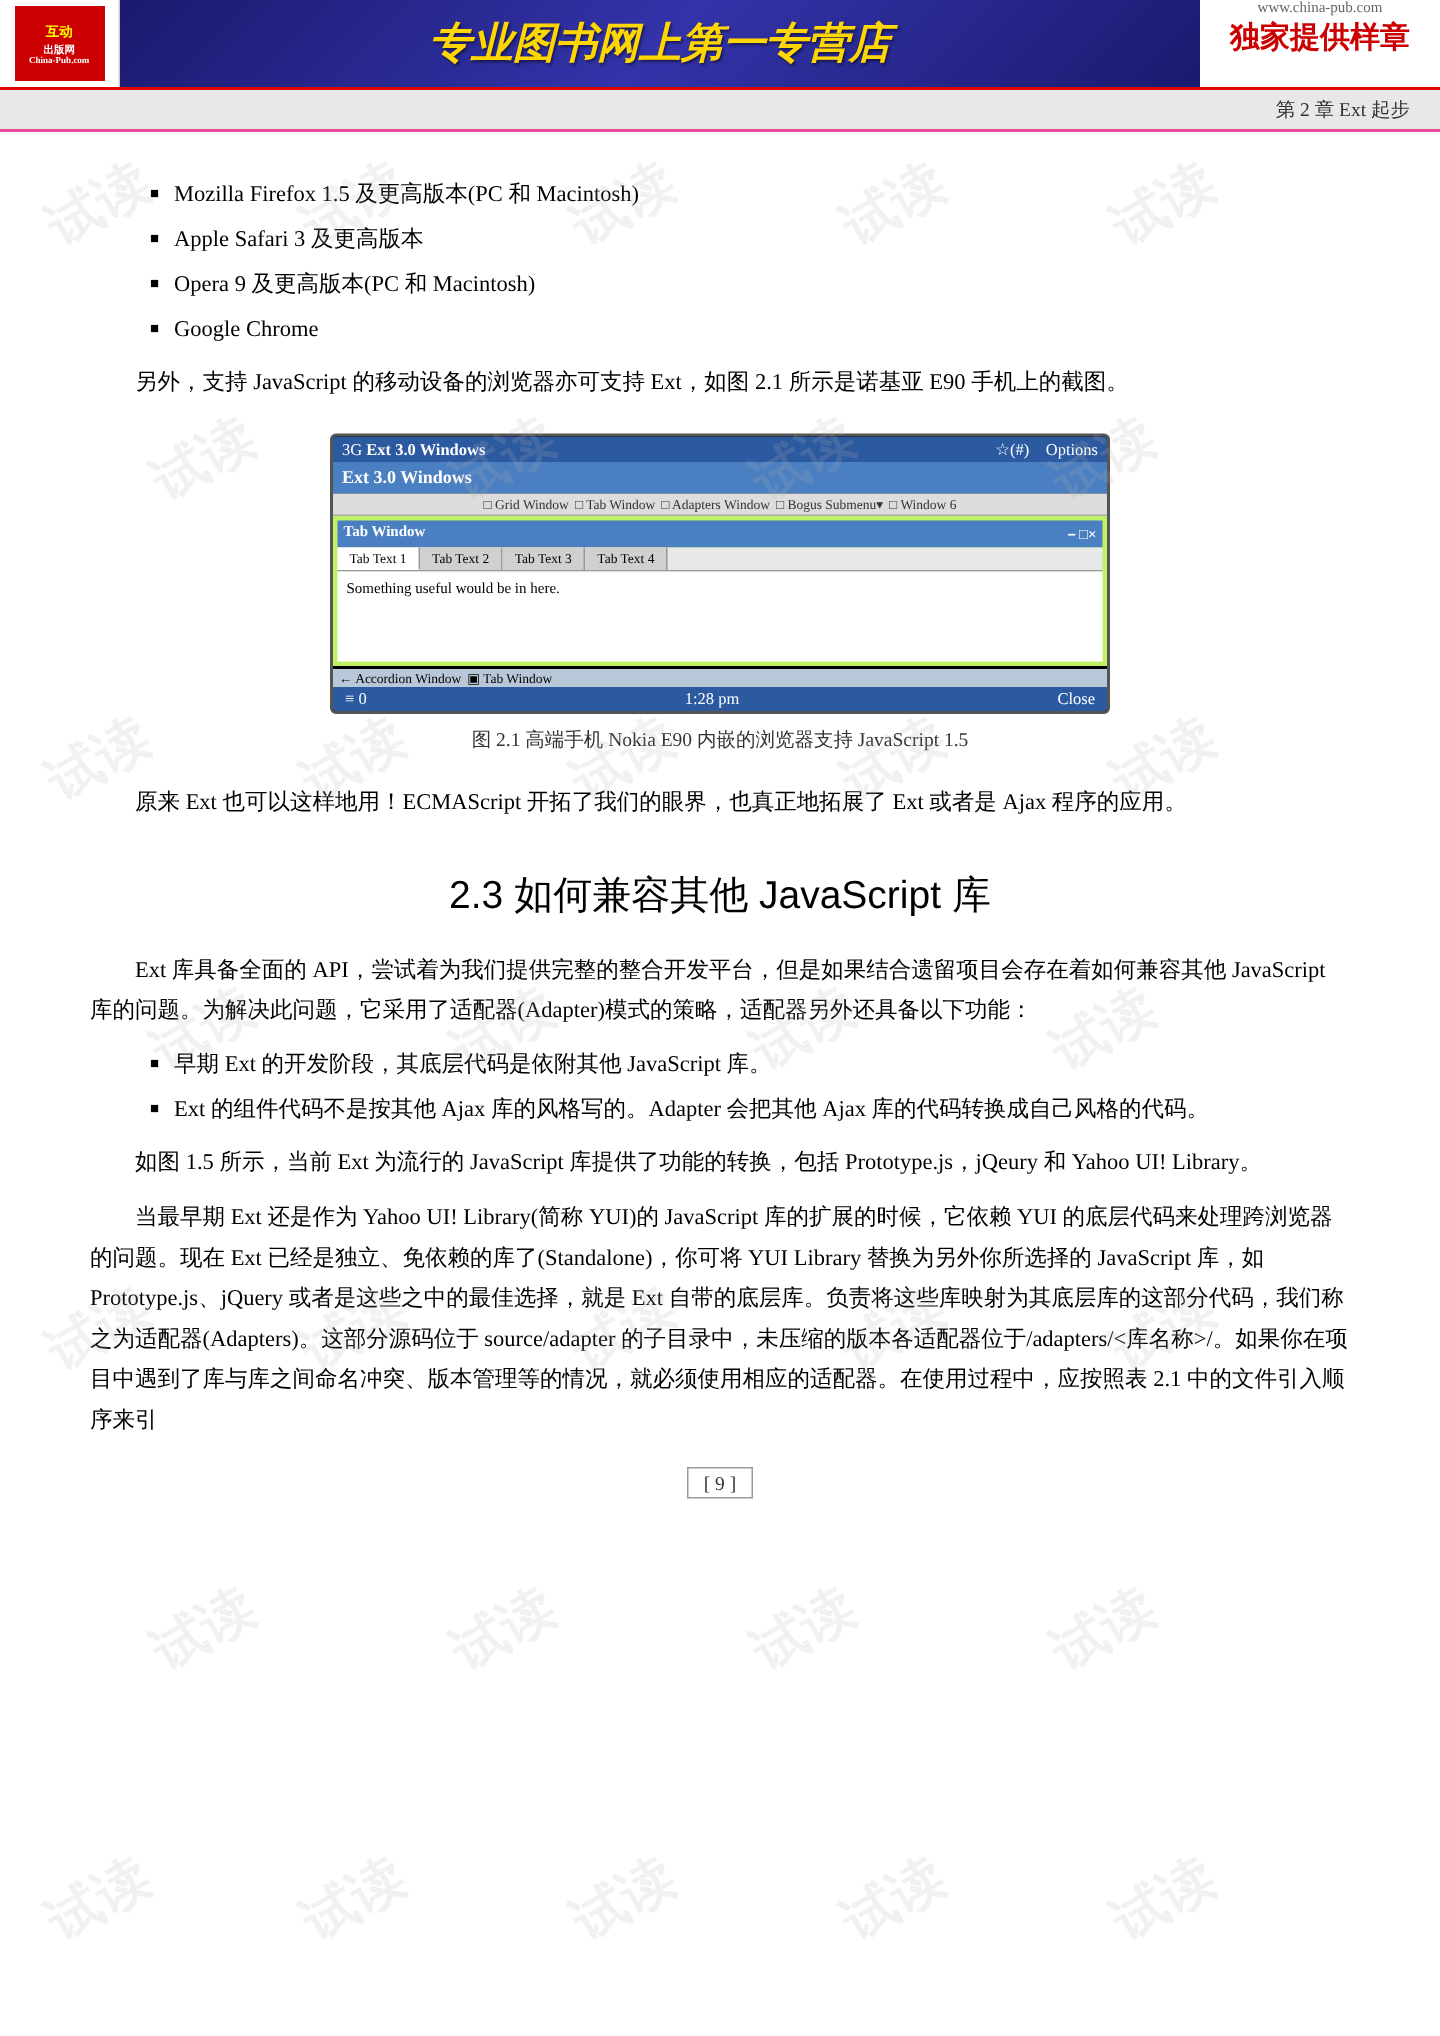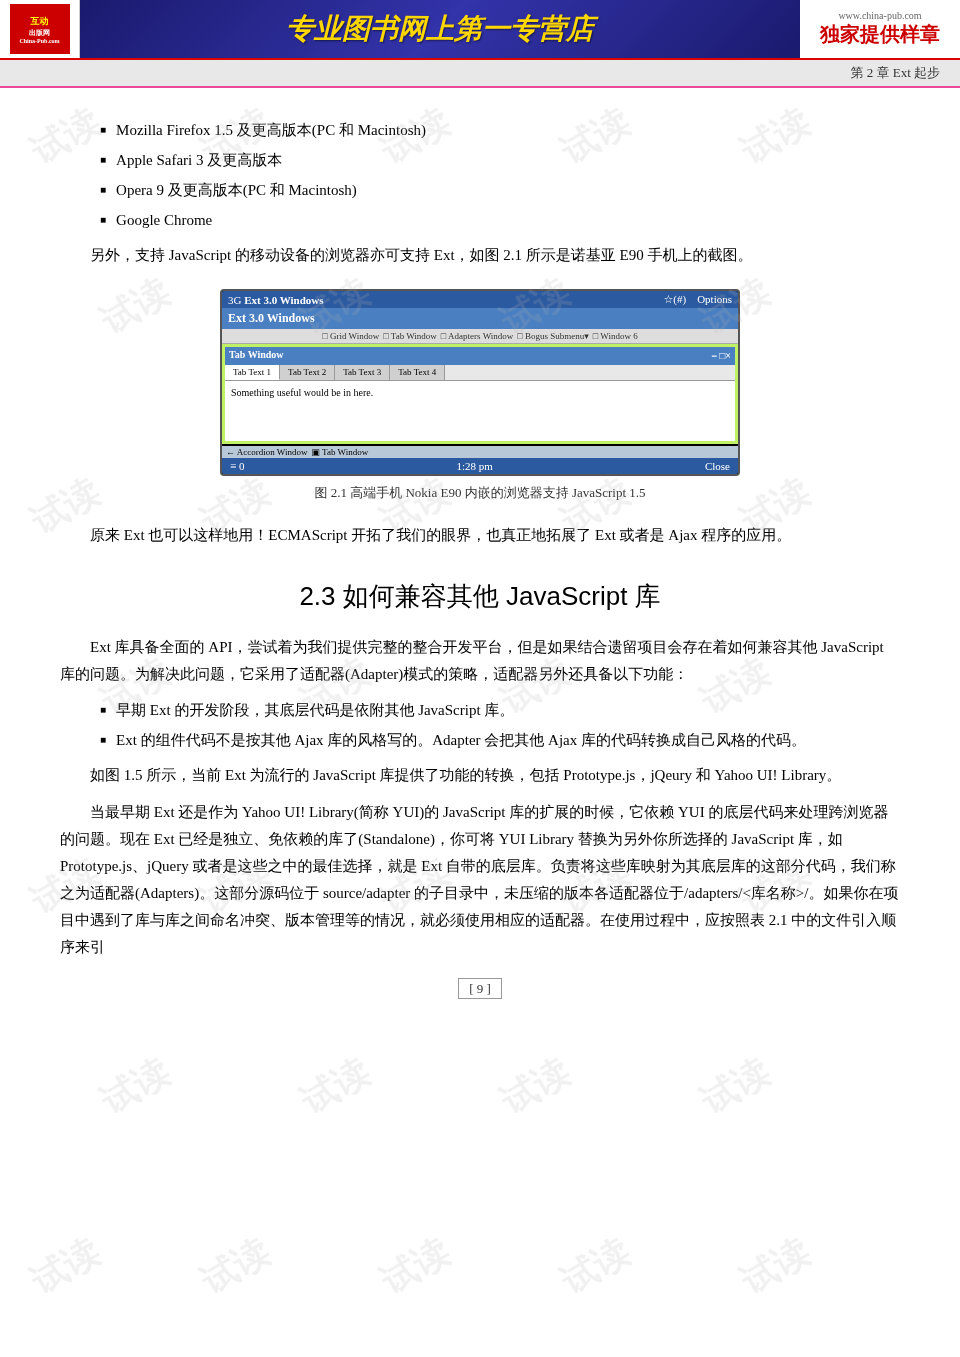--- a/index.html
+++ b/index.html
@@ -59,21 +59,21 @@
       font-weight: bold;
       font-family: "SimHei", "黑体", sans-serif;
       text-shadow: 1px 1px 2px rgba(0,0,0,0.5);
     }
 
     .header-right {
       width: 160px;
       display: flex;
       flex-direction: column;
       align-items: center;
-      justify-content: center;
+      justify-content: flex-start;
       background: #fff;
     }
     .header-right-url {
       font-size: 10px;
       color: #666;
     }
     .header-right-slogan {
       font-size: 20px;
       font-weight: bold;
       color: #c00;

